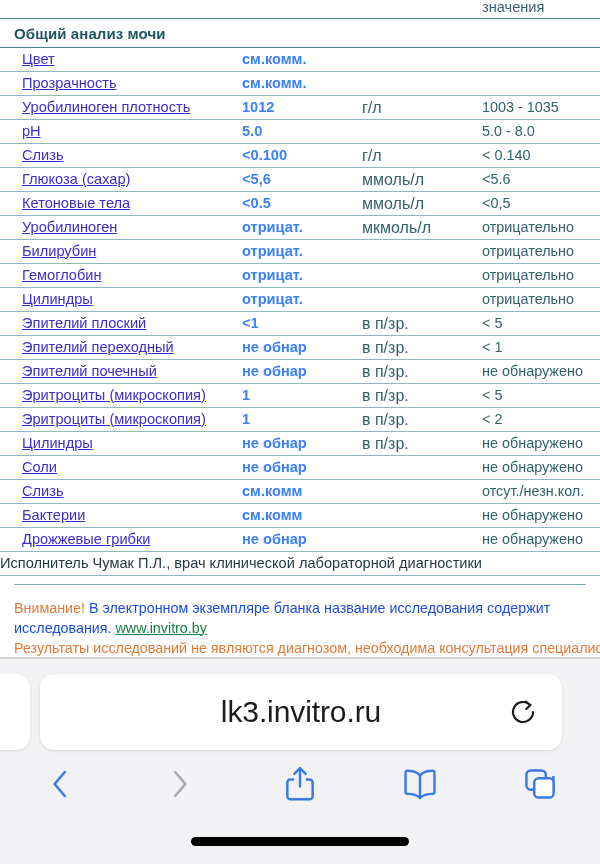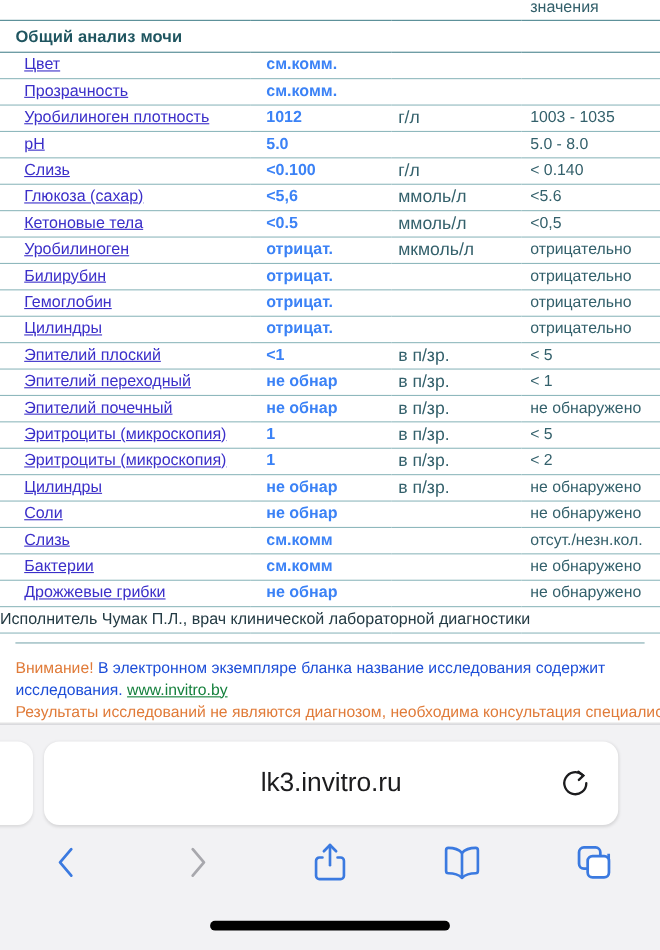--- a/index.html
+++ b/index.html
@@ -123,21 +123,21 @@
   }
   .urlbar {
     position: absolute; left: 40px; top: 0;
     width: 522px; height: 76px;
     background: #ffffff;
     border-radius: 14px;
     box-shadow: 0 1px 3px rgba(0,0,0,.12);
     display: flex; align-items: center; justify-content: center;
   }
   .url-text {
-    font-size: 24px;
+    font-size: 30px;
     color: #1c1c1e;
     font-family: "Liberation Sans", sans-serif;
     letter-spacing: -.1px;
   }
   .reload-btn {
     position: absolute; right: 22px; top: 50%;
     transform: translateY(-50%);
     width: 34px; height: 34px;
     display: flex; align-items: center; justify-content: center;
   }

